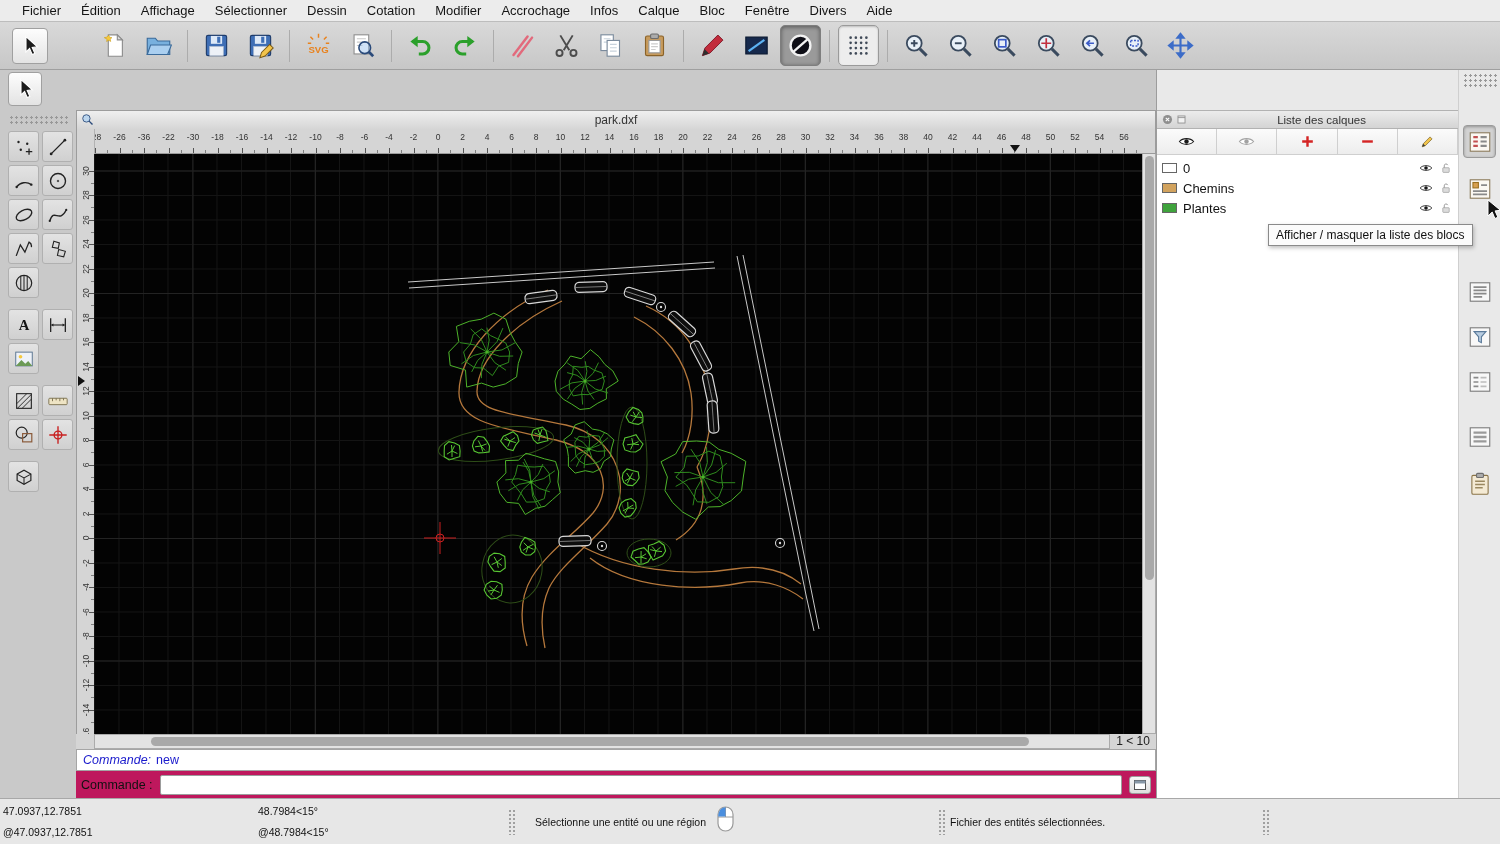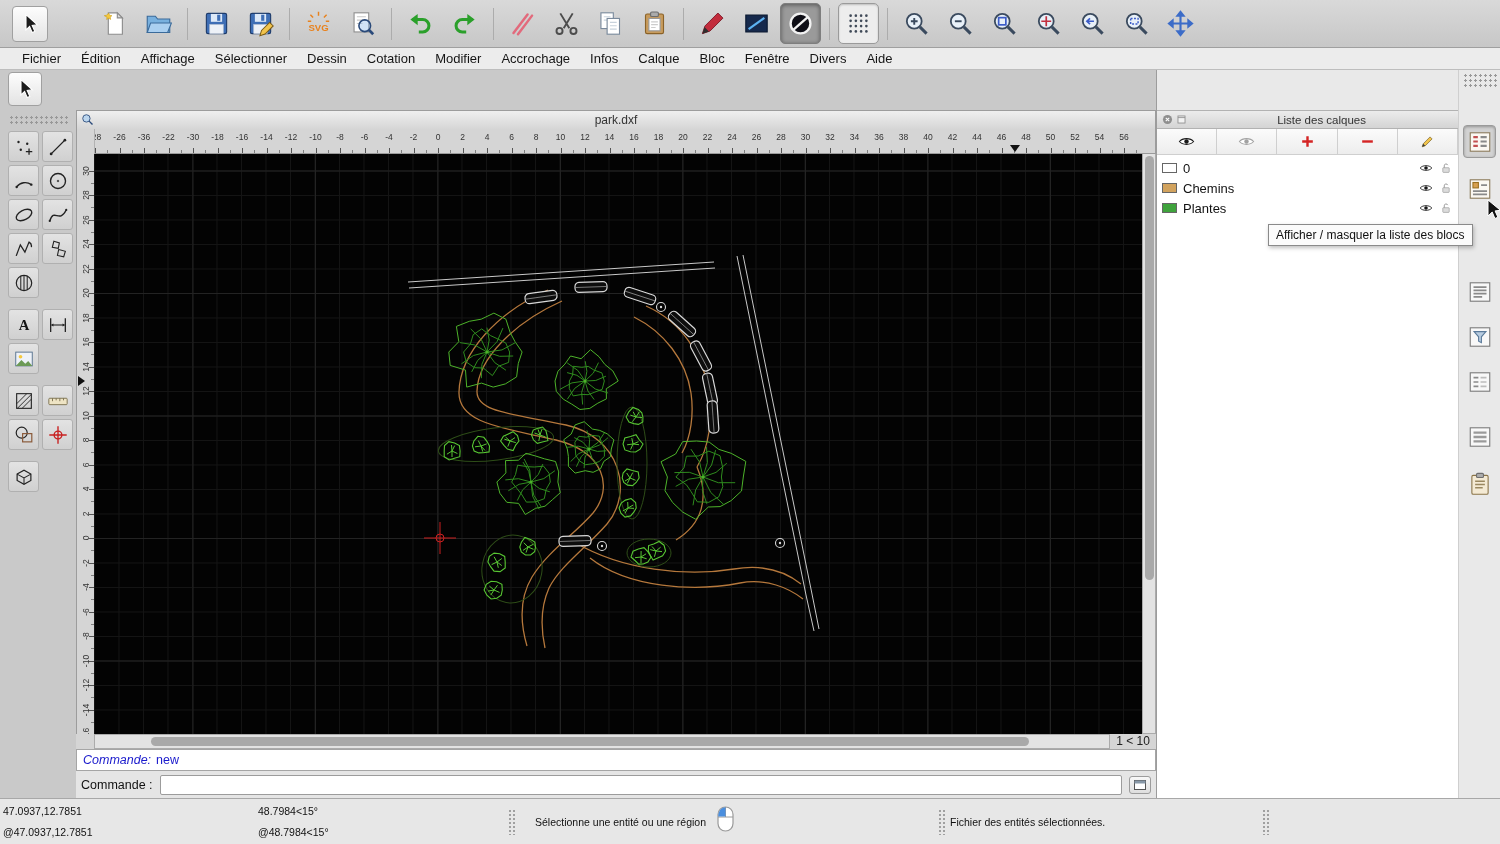--- a/index.html
+++ b/index.html
@@ -48,21 +48,21 @@
 #drawing{position:absolute;left:0;top:0}
 #vscroll{width:14px;background:#e3e3e3;border:1px solid #ababab;border-top:none;position:relative}
 #vthumb{position:absolute;left:1.5px;top:2px;width:9px;height:424px;background:#a9a9a9;border-radius:5px}
 #hscroll-row{height:15px;display:flex;background:#d5d5d5}
 #hscroll-corner{width:18px}
 #hscroll{flex:1;background:#e3e3e3;border:1px solid #ababab;position:relative}
 #hthumb{position:absolute;top:1.5px;left:56px;width:878px;height:9px;background:#a9a9a9;border-radius:5px}
 #page-ind{width:46px;font-size:12px;color:#222;text-align:center;line-height:15px}
 #cmd-history{height:22px;background:#fff;border:1px solid #a5a5a5;display:flex;align-items:center;padding-left:6px;font-size:12.5px;color:#1a1acc;gap:5px}
 #cmd-history .pfx{font-style:italic}
-#cmd-row{height:27px;display:flex;align-items:center;background:#e5e5e5;padding:3px 5px;gap:7px}
+#cmd-row{height:27px;display:flex;align-items:center;background:#be185d;padding:3px 5px;gap:7px}
 #cmd-label{font-size:12.5px;color:#111;white-space:nowrap}
 #cmd-input{flex:1;height:20px;border:1px solid #9c9c9c;background:#fff;font-size:12px;padding:0 4px;border-radius:2px;font-family:"Liberation Sans",sans-serif}
 #cmd-btn{width:22px;height:18px;border:1px solid #9c9c9c;background:linear-gradient(#f8f8f8,#dedede);border-radius:3px;display:flex;align-items:center;justify-content:center}
 
 #right-col{width:344px;flex:0 0 344px;border-left:1px solid #9c9c9c;background:#ededed;position:relative;display:flex}
 #layers-panel{width:302px;display:flex;flex-direction:column;background:#fff}
 #panel-spacer{height:40px;background:#e9e9e9}
 #panel-header{height:19px;background:linear-gradient(#ececec,#d4d4d4);border-top:1px solid #b2b2b2;border-bottom:1px solid #b2b2b2;display:flex;align-items:center;gap:1px;padding:0 4px;font-size:11.5px;color:#333}
 #panel-title{flex:1;text-align:center}
 #panel-toolbar{display:flex;height:26px;border-bottom:1px solid #cfcfcf}
@@ -84,20 +84,37 @@
 .sb-line2{position:absolute;top:27px}
 .sb-mid{position:absolute;top:17px}
 .sb-grip{position:absolute;top:10px;width:7px;height:26px;background-image:radial-gradient(#a0a0a0 1px,transparent 1.1px);background-size:4px 4px}
 .ic{display:inline-flex}
 </style>
 </head>
 <body>
 
 <div id="app">
 
+  <div id="menubar">
+      <div class="menu-item">Fichier</div>
+      <div class="menu-item">Édition</div>
+      <div class="menu-item">Affichage</div>
+      <div class="menu-item">Sélectionner</div>
+      <div class="menu-item">Dessin</div>
+      <div class="menu-item">Cotation</div>
+      <div class="menu-item">Modifier</div>
+      <div class="menu-item">Accrochage</div>
+      <div class="menu-item">Infos</div>
+      <div class="menu-item">Calque</div>
+      <div class="menu-item">Bloc</div>
+      <div class="menu-item">Fenêtre</div>
+      <div class="menu-item">Divers</div>
+      <div class="menu-item">Aide</div>
+    </div>
+
   <div id="toolbar">
     <div id="select-tool-main">
         <span class="ic">
           <svg viewBox="0 0 24 24" width="24" height="24">
             <path d="M8 2.5v15.5l3.6-3.6 2.5 6.1 2.7-1.1-2.6-6 5.2-.5z" fill="#1c1c1c" stroke="#fff" stroke-width="1.1"></path>
           </svg>
         </span>
       </div>
     <div id="toolbar-icons">
         <div class="tb-btn">
@@ -334,37 +351,20 @@
             <svg viewBox="0 0 24 24" width="27" height="27">
               <g stroke="#3c6cc8" stroke-width="1.9" fill="#3c6cc8">
                 <path d="M12 4.5v15M4.5 12h15" fill="none"></path>
                 <path d="M12 1.8l-2.6 3.2h5.2zM12 22.2l-2.6-3.2h5.2zM1.8 12l3.2-2.6v5.2zM22.2 12l-3.2-2.6v5.2z"></path>
               </g>
             </svg>
           </span>
         </div>
       </div>
   </div>
-
-  <div id="menubar">
-      <div class="menu-item">Fichier</div>
-      <div class="menu-item">Édition</div>
-      <div class="menu-item">Affichage</div>
-      <div class="menu-item">Sélectionner</div>
-      <div class="menu-item">Dessin</div>
-      <div class="menu-item">Cotation</div>
-      <div class="menu-item">Modifier</div>
-      <div class="menu-item">Accrochage</div>
-      <div class="menu-item">Infos</div>
-      <div class="menu-item">Calque</div>
-      <div class="menu-item">Bloc</div>
-      <div class="menu-item">Fenêtre</div>
-      <div class="menu-item">Divers</div>
-      <div class="menu-item">Aide</div>
-    </div>
 
   <div id="workspace">
 
     <div id="left-col">
       <div id="select-tool-2">
           <span class="ic">
             <svg viewBox="0 0 24 24" width="24" height="24">
               <path d="M8 2.5v15.5l3.6-3.6 2.5 6.1 2.7-1.1-2.6-6 5.2-.5z" fill="#1c1c1c" stroke="#fff" stroke-width="1.1"></path>
             </svg>
           </span>

